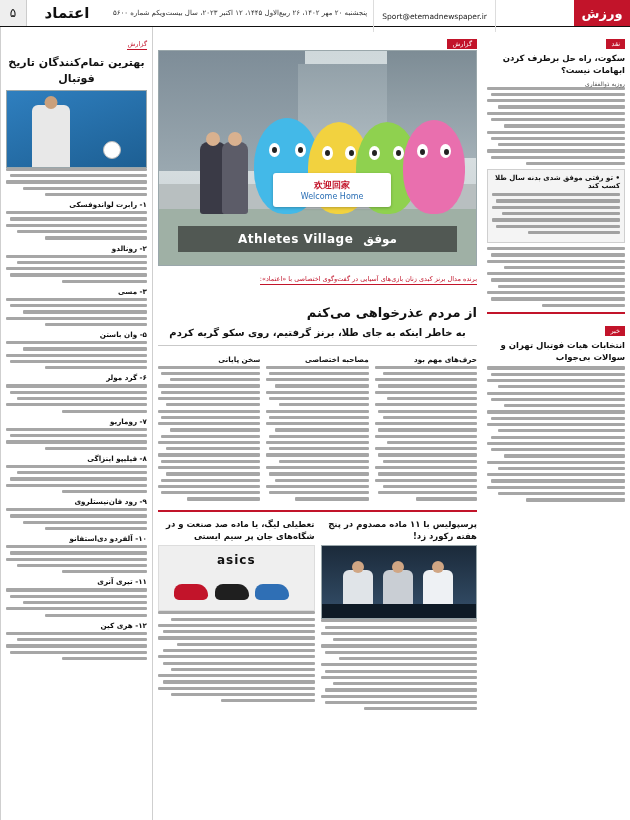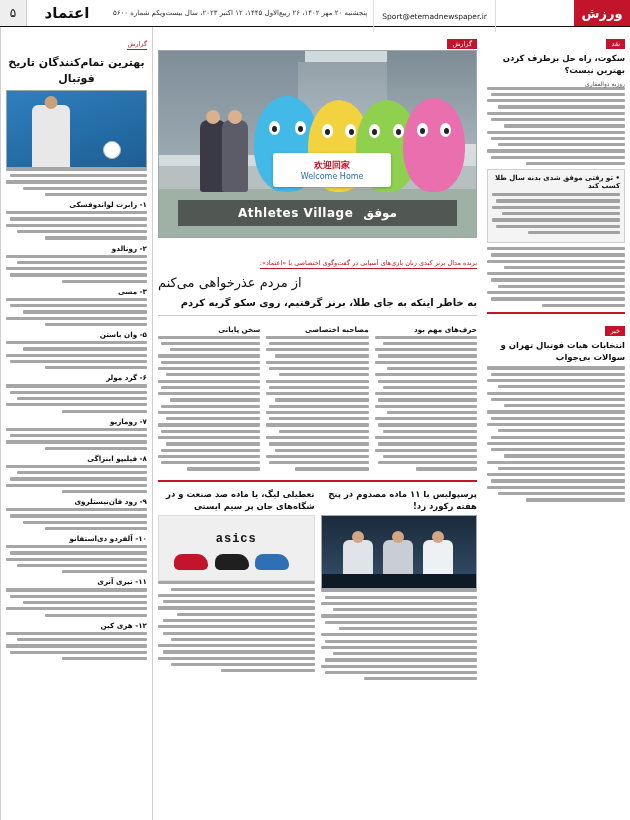--- a/index.html
+++ b/index.html
@@ -40,22 +40,22 @@
     font-size:12px;border-right:1px solid #ccc;
   }
 
   
   .wrap{display:flex;height:794px;}
   .col{box-sizing:border-box;}
   .col-right{width:152px;border-left:1px solid #cfcfcf;padding:4px 5px 0 5px;}
   .col-mid{width:330px;border-left:1px solid #cfcfcf;padding:4px 5px 0 5px;}
   .col-left{width:148px;padding:4px 5px 0 5px;}
   .kicker{font-size:6.5px;color:#c2142a;border-bottom:1px solid #c2142a;display:inline-block;padding-bottom:1px;margin-bottom:3px;}
-  .hl-big{font-size:13px;font-weight:normal;line-height:1.35;text-align:left;margin:2px 0 4px;}
-  .hl-med{font-size:10px;font-weight:bold;line-height:1.4;text-align:right;margin:2px 0 4px;}
+  .hl-big{font-size:13px;font-weight:bold;line-height:1.35;text-align:right;margin:16px 0 4px;}
+  .hl-med{font-size:10px;font-weight:bold;line-height:1.4;text-align:center;margin:2px 0 4px;}
   .hl-sm{font-size:8.5px;font-weight:bold;line-height:1.45;text-align:right;margin:2px 0 3px;}
 
   
   .tx{margin:0 0 4px;}
   .tx .ln{height:3.2px;background:#5d5d5d;opacity:.55;margin-bottom:3.1px;border-radius:1px;}
   .tx .ln.s1{width:100%} .tx .ln.s2{width:97%} .tx .ln.s3{width:92%}
   .tx .ln.s4{width:88%} .tx .ln.s5{width:72%} .tx .ln.s6{width:60%}
   .subh{font-size:7.2px;font-weight:bold;margin:4px 0 2px;text-align:right;}
   .bullet{font-size:7.2px;font-weight:bold;margin:4px 0 2px;text-align:right;}
 
@@ -72,21 +72,21 @@
   .three{display:flex;gap:6px;}
   .three > div{flex:1;}
 
   .box-tag{display:inline-block;background:#c2142a;color:#fff;font-size:6.5px;padding:1px 5px;}
   .side-note{
     border:1px solid #cfcfcf;background:#f4f4f4;padding:4px;margin:4px 0;
   }
   .side-note .t{font-size:7px;font-weight:bold;margin-bottom:3px;}
 
   
-  .hero{height:188px;margin-bottom:12px;}
+  .hero{height:216px;margin-bottom:0;}
   .hero-sky{position:absolute;inset:0;background:linear-gradient(#cfd8db 0%,#d9e0e2 45%,#c3ccd0 100%);}
   .bld{position:absolute;background:#8e9da6;}
   .bld.b1{left:0;top:0;width:46%;height:56%;background:linear-gradient(180deg,#7e8d98,#9aa8b0);}
   .bld.b2{left:44%;top:6%;width:30%;height:44%;background:linear-gradient(180deg,#93a1a9,#b0bcc2);}
   .bld.b3{right:0;top:0;width:28%;height:50%;background:linear-gradient(180deg,#7d8c95,#a3b0b7);}
   .ground{position:absolute;left:0;right:0;bottom:0;height:26%;background:#9fb0a5;}
   .plaza{position:absolute;left:0;right:0;bottom:26%;height:12%;background:#b8bfc0;}
   .mascot{position:absolute;bottom:24%;border-radius:50% 50% 45% 45%;}
   .m1{left:30%;width:66px;height:96px;background:#43b9e8;}
   .m2{left:47%;width:62px;height:92px;background:#f2d23f;}
@@ -117,21 +117,21 @@
   .fphoto .pl{position:absolute;left:18%;bottom:0;width:38px;height:62px;background:#e8e8e8;border-radius:6px 6px 0 0;}
   .fphoto .pl .h{position:absolute;top:-9px;left:50%;transform:translateX(-50%);width:13px;height:13px;border-radius:50%;background:#caa07c;}
   .fphoto .ball{position:absolute;right:18%;bottom:8px;width:16px;height:16px;border-radius:50%;background:#fff;border:1px solid #bbb;}
 
   
   .sphoto{height:66px;background:#efefef;position:relative;border:1px solid #ddd;}
   .sphoto .shoe{position:absolute;bottom:10px;width:34px;height:16px;border-radius:10px 14px 6px 6px;}
   .sphoto .s1{left:10%;background:#c2142a;}
   .sphoto .s2{left:36%;background:#1f1f1f;}
   .sphoto .s3{left:62%;background:#2f6fb5;}
-  .sphoto .logo{position:absolute;top:16px;left:50%;transform:translateX(-50%);font-size:12px;font-weight:bold;color:#111;letter-spacing:1px;font-family:Liberation Mono, monospace;}
+  .sphoto .logo{position:absolute;top:7px;left:50%;transform:translateX(-50%);font-size:12px;font-weight:bold;color:#111;letter-spacing:1px;}
 
   
   .tphoto{height:74px;background:linear-gradient(180deg,#1b2a3a,#35506b);position:relative;}
   .tphoto .pn{position:absolute;bottom:0;width:30px;height:48px;background:#e0e4e8;border-radius:6px 6px 0 0;}
   .tphoto .pn .h{position:absolute;top:-9px;left:50%;transform:translateX(-50%);width:12px;height:12px;border-radius:50%;background:#d0a684;}
   .tphoto .a{left:14%} .tphoto .b{left:40%;background:#c9ced4} .tphoto .c{left:66%;background:#eef1f4}
   .tphoto .desk{position:absolute;left:0;right:0;bottom:0;height:14px;background:#0e1a26;}
 
   .micro{font-size:6px;color:#555;}
 </style>
@@ -147,21 +147,21 @@
     <div class="mast-date">پنجشنبه ۲۰ مهر ۱۴۰۲، ۲۶ ربیع‌الاول ۱۴۴۵، ۱۲ اکتبر ۲۰۲۳، سال بیست‌ویکم شماره ۵۶۰۰</div>
     <div class="mast-logo">اعتماد</div>
     <div class="mast-num">۵</div>
   </div>
 
   <div class="wrap">
 
     <div class="col col-left">
 
       <div class="box-tag">نقد</div>
-      <div class="hl-sm">سکوت، راه حل برطرف کردن بهترین نیست؟</div>
+      <div class="hl-sm">سکوت، راه حل برطرف کردن ابهامات نیست؟</div>
       <div class="micro">روزبه ذوالفقاری</div>
 
       <div class="tx">
         <div class="ln s1"></div>
           <div class="ln s2"></div>
           <div class="ln s1"></div>
           <div class="ln s3"></div>
         <div class="ln s1"></div>
           <div class="ln s2"></div>
           <div class="ln s4"></div>

